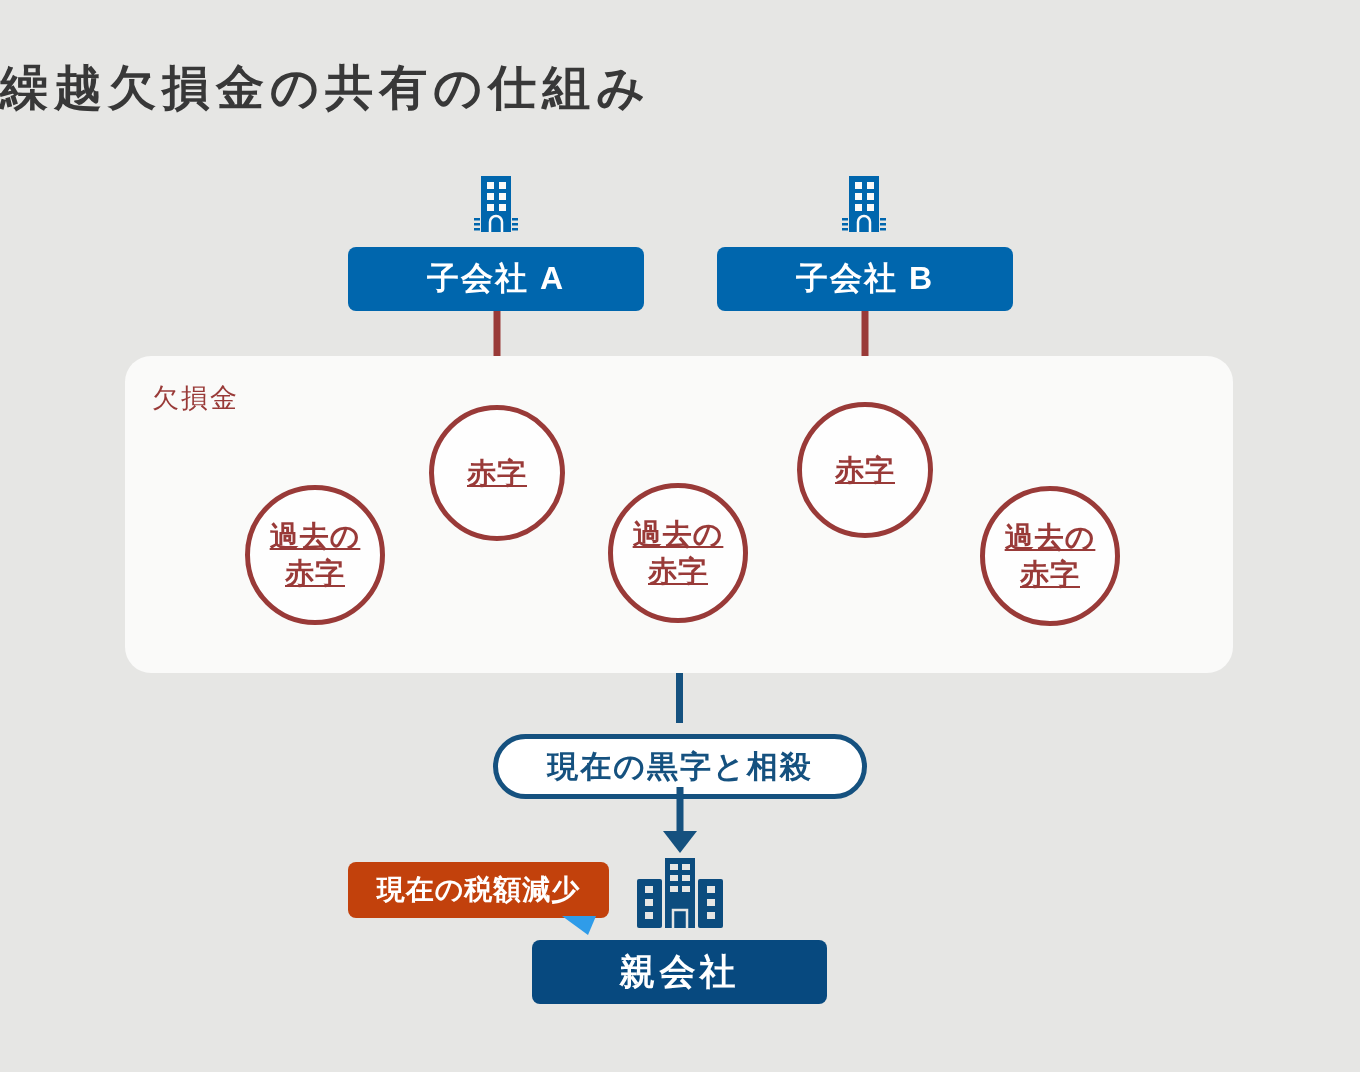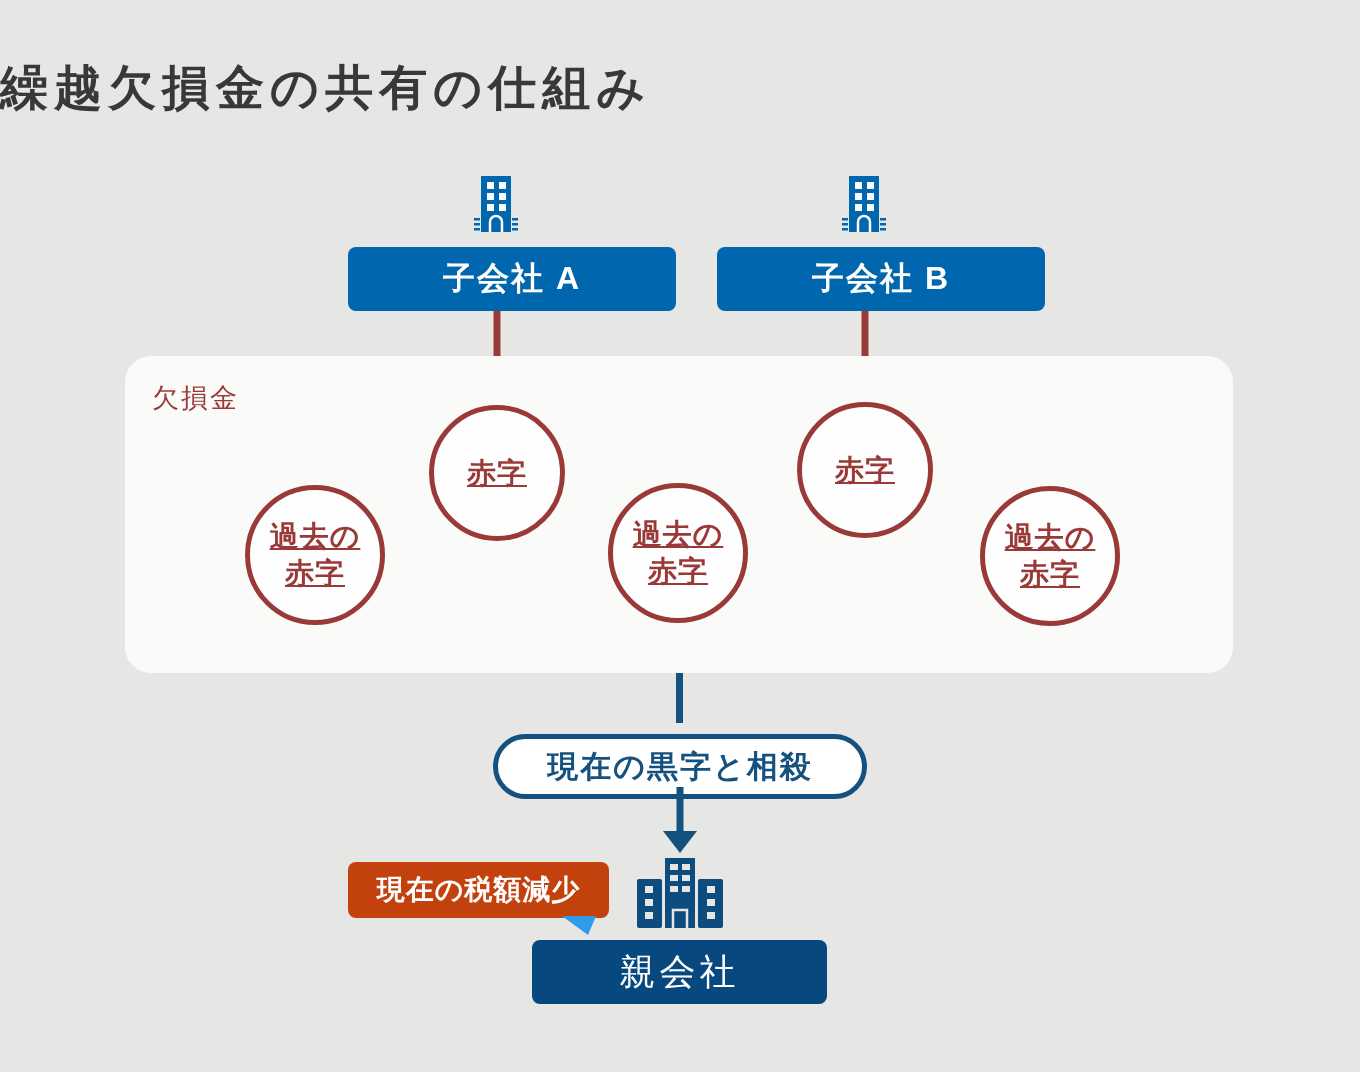--- a/index.html
+++ b/index.html
@@ -17,21 +17,21 @@
     position:absolute;left:0;right:0;top:56px;
     margin:0;
     font-size:48px;font-weight:bold;color:#383838;
     letter-spacing:6px;
   }
   .bldg{position:absolute;}
   .bldg-a{left:474px;top:176px;}
   .bldg-b{left:842px;top:176px;}
   .bldg-parent{left:637px;top:858px;}
   .sub-box{
-    position:absolute;top:247px;width:328px;height:64px;
+    position:absolute;top:247px;width:296px;height:64px;
     background:#0066ad;border-radius:8px;
     display:flex;align-items:center;justify-content:center;
     color:#ffffff;font-size:32px;font-weight:bold;letter-spacing:2px;
   }
   .sub-box-a{left:348px;}
   .sub-box-b{left:717px;}
   .red-arrow{position:absolute;top:311px;width:36px;height:93px;}
   .red-arrow-a{left:479px;}
   .red-arrow-b{left:847px;}
   .panel{
@@ -70,21 +70,21 @@
     position:absolute;left:348px;top:862px;width:261px;height:56px;
     background:#c2410c;border-radius:8px;
     display:flex;align-items:center;justify-content:center;
     color:#ffffff;font-size:28px;font-weight:bold;letter-spacing:1px;
   }
   .callout-tail{position:absolute;left:558px;top:916px;width:40px;height:20px;}
   .parent-box{
     position:absolute;left:532px;top:940px;width:295px;height:64px;
     background:#07497f;border-radius:8px;
     display:flex;align-items:center;justify-content:center;
-    color:#ffffff;font-size:36px;font-weight:normal;letter-spacing:4px;
+    color:#ffffff;font-size:36px;font-weight:bold;letter-spacing:4px;
   }
 </style>
 </head>
 <body>
 
 <div class="canvas">
 
   <h1 class="title">繰越欠損金の共有の仕組み</h1>
 
   <svg class="bldg bldg-a" width="44" height="56" viewBox="0 0 44 56">

